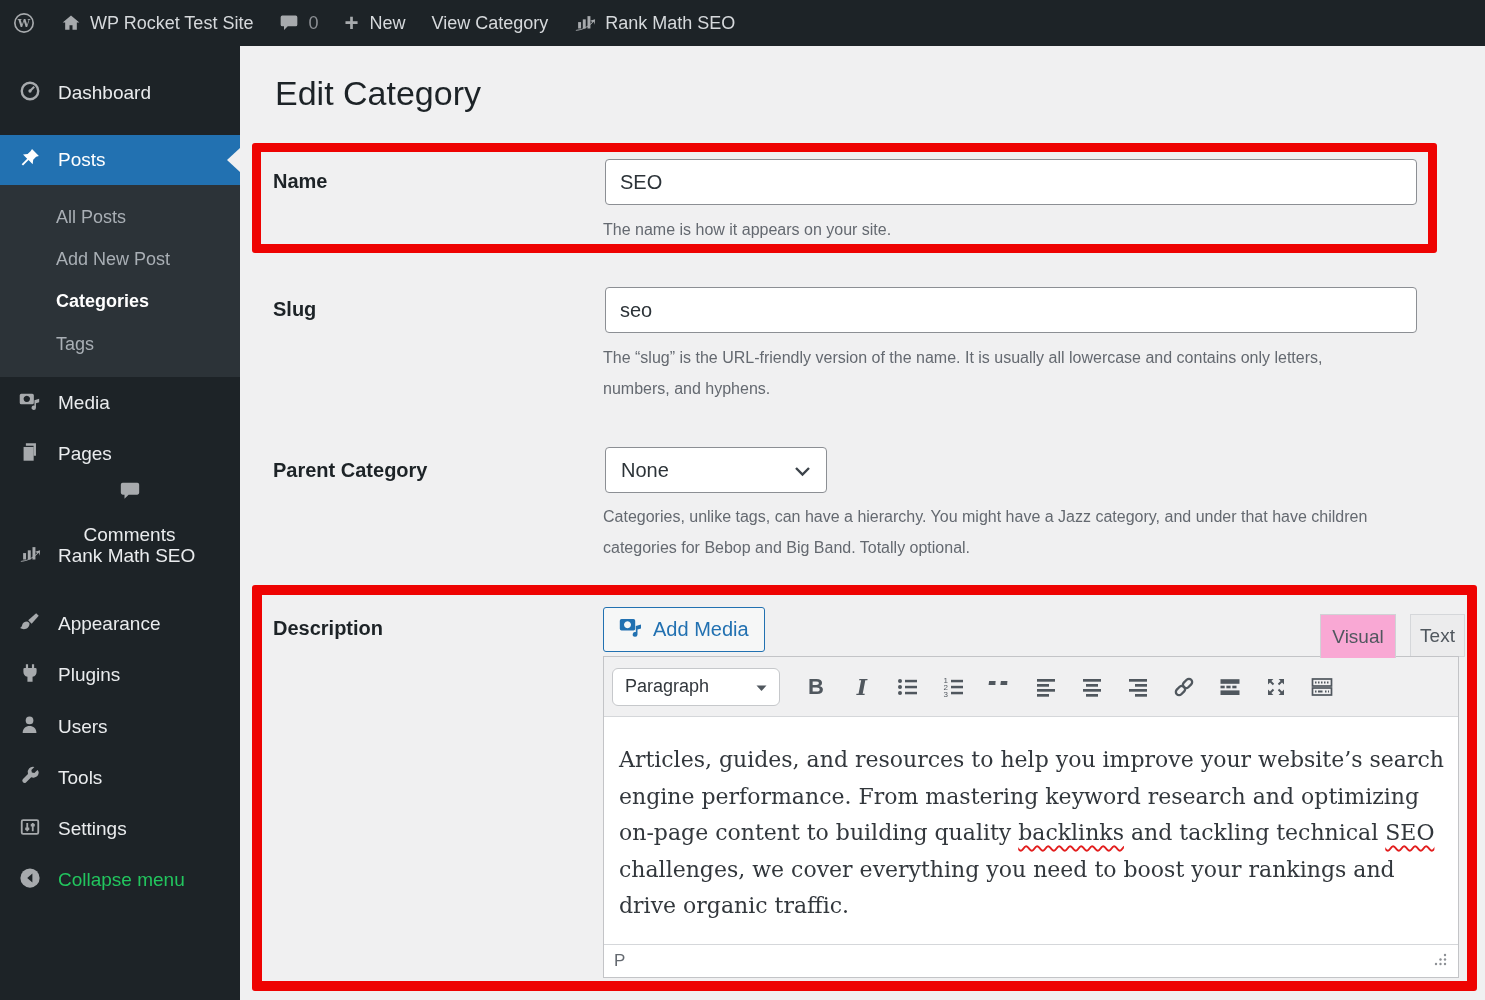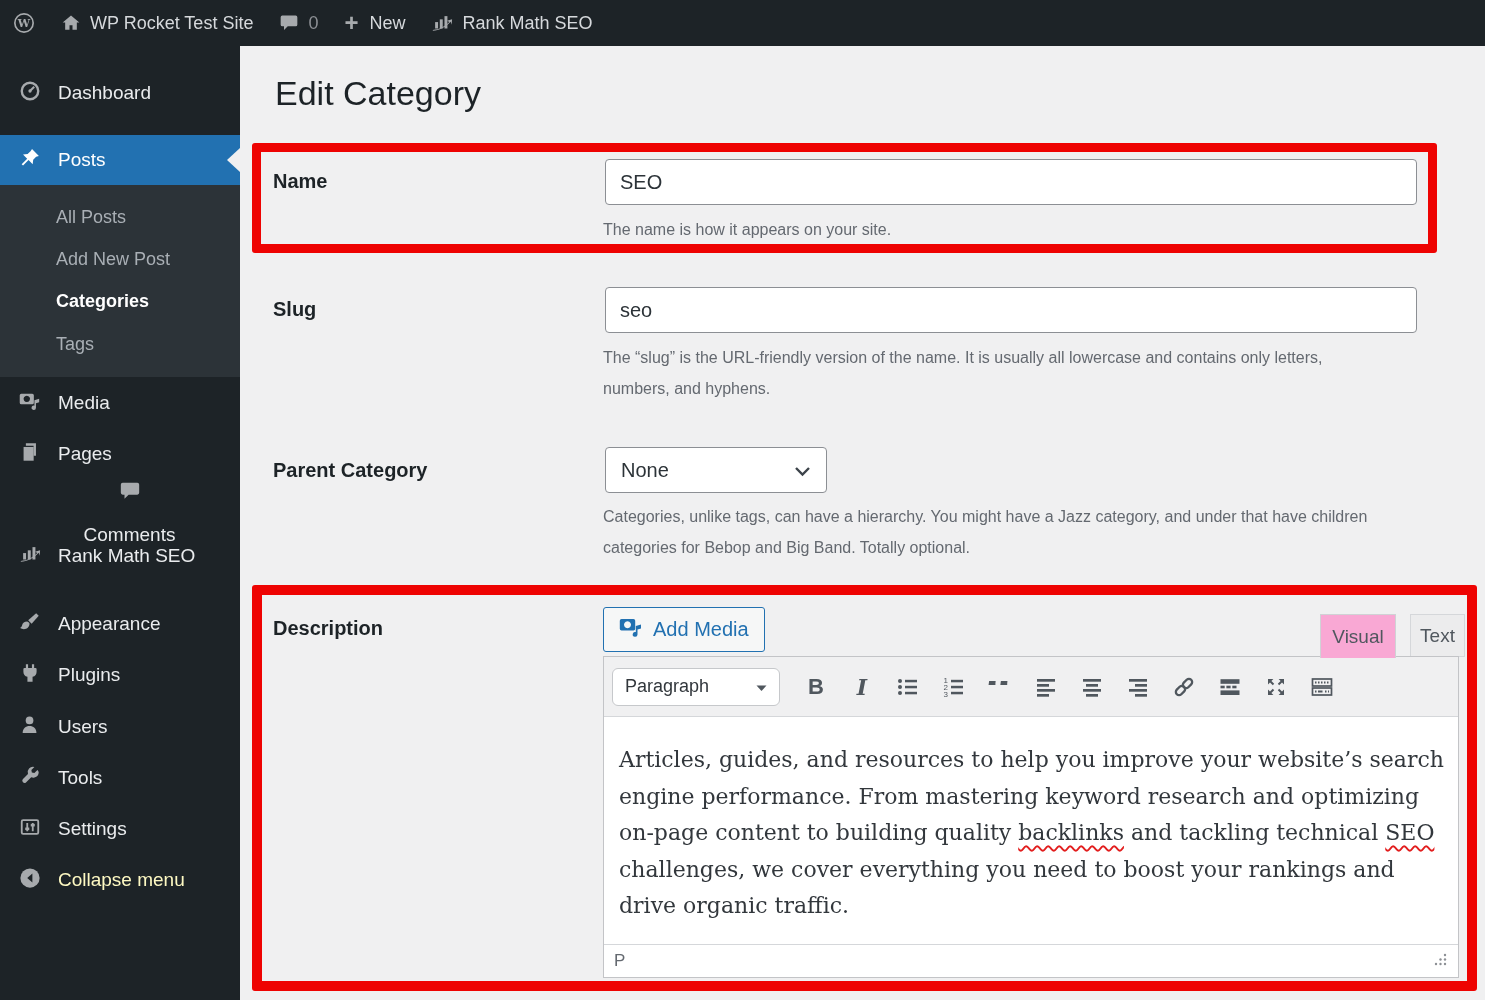--- a/index.html
+++ b/index.html
@@ -20,21 +20,21 @@
     gap:17px;padding-left:19px;box-sizing:border-box;font-size:19px;color:#eaecee;cursor:pointer;}
   .menu-item svg{color:#a7aaad;flex:0 0 auto;}
   .menu-item.active{background:#2271b1;color:#fff;}
   .menu-item.active svg{color:#fff;}
   .menu-arrow{position:absolute;right:0;top:50%;transform:translateY(-50%);width:0;height:0;
     border-top:12px solid transparent;border-bottom:12px solid transparent;border-right:13px solid #f0f0f1;}
   .submenu-block{position:absolute;left:0;top:139px;width:240px;height:192px;background:#2c3338;}
   .submenu-item{position:absolute;left:0;width:268px;height:42px;display:flex;align-items:center;
     padding-left:56px;box-sizing:border-box;font-size:18px;color:#a9afb5;cursor:pointer;}
   .submenu-item.current{color:#ffffff;font-weight:700;}
-  .collapse-label{color:#fef9c3;}
+  .collapse-label{color:#22c55e;}
 
   
   .page-title{position:absolute;left:275px;top:74px;font-size:34px;font-weight:400;color:#1d2327;}
 
   .hl-rect{position:absolute;border-radius:3px;pointer-events:none;z-index:25;box-sizing:border-box;}
   .hl-name{left:252px;top:143px;width:1185px;height:110px;border:9px solid #ee0302;}
   .hl-desc{left:252px;top:585px;width:1225px;height:406px;border:10px solid #ee0302;}
 
   .form-label{position:absolute;left:273px;font-size:20px;font-weight:700;color:#1d2327;}
   .text-input{position:absolute;left:605px;width:812px;height:46px;box-sizing:border-box;
@@ -103,20 +103,23 @@
             <path d="M4 3 h16 a2 2 0 0 1 2 2 v9 a2 2 0 0 1 -2 2 h-9.5 L6 20.5 v-4.5 H4 a2 2 0 0 1 -2 -2 V5 a2 2 0 0 1 2 -2 z"></path>
           </svg>
       </span>
       <span class="abar-count">0</span>
     </div>
     <div class="abar-item">
       <span class="abar-plus">+</span>
       <span>New</span>
     </div>
     <div class="abar-item">
+      <span>View Category</span>
+    </div>
+    <div class="abar-item">
       <span>
         <svg width="22" height="22" viewBox="0 0 24 24" fill="currentColor">
             <rect x="4.5" y="11" width="3.2" height="7"></rect>
             <rect x="9.6" y="8" width="3.2" height="10"></rect>
             <rect x="14.7" y="4.5" width="3.2" height="13.5"></rect>
             <path d="M2 20.5 C9 19.8 15.5 17 21.5 10.5 L22.5 14 23 8 l-5.5 1.5 2.5 1.5 C14.5 16.5 9 19 2 19.6 z"></path>
           </svg>
       </span>
       <span>Rank Math SEO</span>
     </div>

